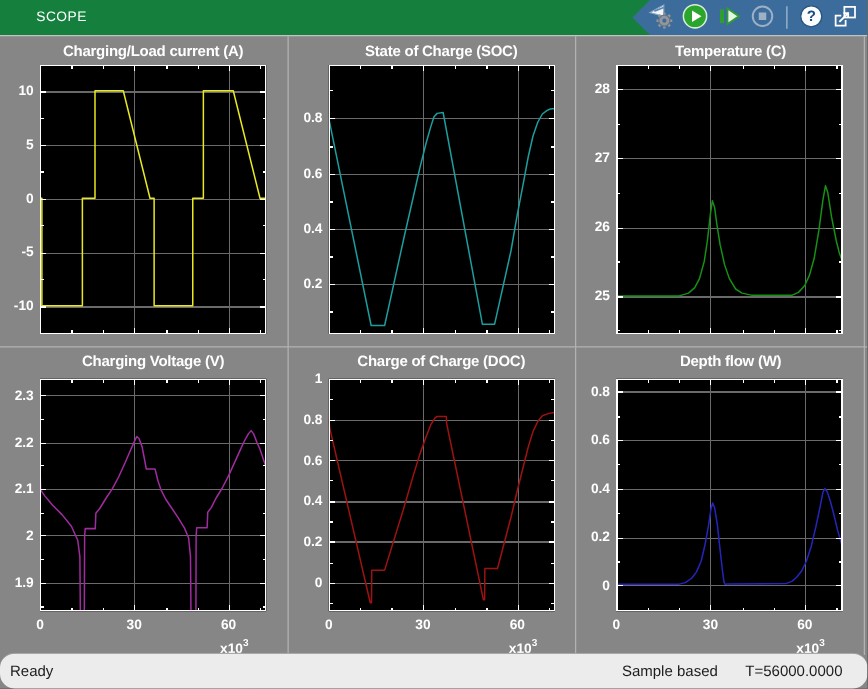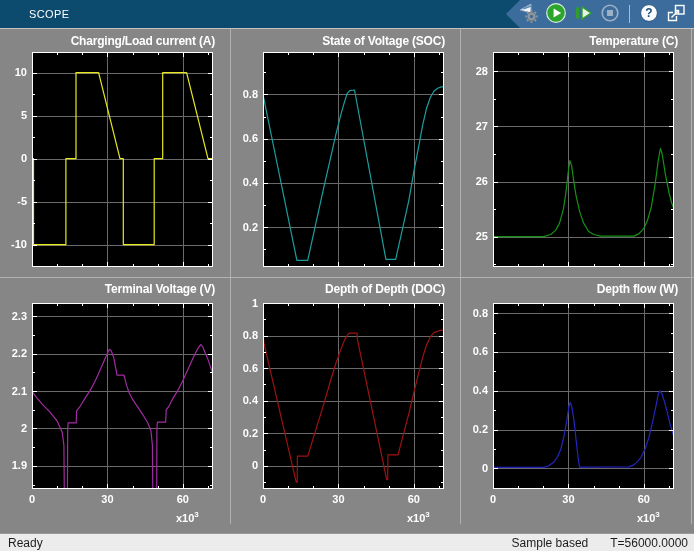--- a/index.html
+++ b/index.html
@@ -25,37 +25,37 @@
         border-top:1px solid #c2c2c2;box-sizing:border-box;}
   .vsep{position:absolute;top:0;bottom:0;width:1px;background:#b2b2b2;}
   .hsep{position:absolute;left:0;right:0;height:1px;background:#b2b2b2;}
   .panel{position:absolute;overflow:hidden;}
   .p0{left:0;   top:0;   width:231px;height:248px;}
   .p1{left:231px;top:0;  width:230px;height:248px;}
   .p2{left:461px;top:0;  width:233px;height:248px;}
   .p3{left:0;   top:248px;width:231px;height:248px;}
   .p4{left:231px;top:248px;width:230px;height:248px;}
   .p5{left:461px;top:248px;width:233px;height:248px;}
-  .panel-title{position:absolute;top:5px;left:30px;right:16px;text-align:right;color:#fff;
+  .panel-title{position:absolute;top:5px;left:30px;right:16px;text-align:center;color:#fff;
        font-size:12px;font-weight:bold;letter-spacing:-.2px;white-space:nowrap;}
   svg.plot{position:absolute;left:0;top:0;}
 
   
-  .statusbar{position:absolute;left:0;right:0;bottom:0;height:18px;background:#ececec;
+  .statusbar{position:absolute;left:0;right:0;bottom:0;height:29px;background:#ececec;
        border-top:1px solid #9a9a9a;box-sizing:border-box;display:flex;align-items:center;
-       font-size:12px;color:#1c1c1c;}
+       font-size:12px;color:#1c1c1c;border-radius:12px;}
   .sb-left{margin-left:8px;}
-  .sb-right{margin-left:auto;display:flex;gap:22px;margin-right:6px;}
+  .sb-right{margin-left:auto;display:flex;gap:22px;margin-right:20px;}
 </style>
 </head>
 <body>
 
 <div class="window">
 
-  <div class="toolbar" style="background: #0c4a6e;">
+  <div class="toolbar" style="background: #15803d;">
     <div class="tab tab-scope">SCOPE</div>
 
     <div class="toolbar-actions" style="background: rgb(60, 108, 156);">
       <button class="tbtn" title="">
         <span>
           <svg width="22" height="22" viewBox="0 0 22 22">
             <polygon points="2,8 13,2 13,11" fill="#f2f6fa" stroke="#8aa6c2" stroke-width="1"></polygon>
             <line x1="5.5" y1="6.9" x2="13" y2="4" stroke="#5d86ad" stroke-width="1.4"></line>
             <g stroke="#8f979f" stroke-width="2">
               <line x1="13.5" y1="8.2" x2="13.5" y2="20.8"></line>
@@ -220,21 +220,21 @@
           <line x1="210" y1="132.5" x2="213" y2="132.5" stroke="#ffffff" stroke-width="1" shape-rendering="crispEdges"></line>
           <line x1="32" y1="88.5" x2="35" y2="88.5" stroke="#ffffff" stroke-width="1" shape-rendering="crispEdges"></line>
           <line x1="210" y1="88.5" x2="213" y2="88.5" stroke="#ffffff" stroke-width="1" shape-rendering="crispEdges"></line>
           <line x1="32" y1="43.5" x2="35" y2="43.5" stroke="#ffffff" stroke-width="1" shape-rendering="crispEdges"></line>
           <line x1="210" y1="43.5" x2="213" y2="43.5" stroke="#ffffff" stroke-width="1" shape-rendering="crispEdges"></line>
           <text x="27" y="201.6851851851852" text-anchor="end" font-family="Liberation Sans, sans-serif" font-size="11" font-weight="bold" fill="#ffffff">0.2</text>
           <text x="27" y="157.44650205761317" text-anchor="end" font-family="Liberation Sans, sans-serif" font-size="11" font-weight="bold" fill="#ffffff">0.4</text>
           <text x="27" y="113.20781893004116" text-anchor="end" font-family="Liberation Sans, sans-serif" font-size="11" font-weight="bold" fill="#ffffff">0.6</text>
           <text x="27" y="68.96913580246914" text-anchor="end" font-family="Liberation Sans, sans-serif" font-size="11" font-weight="bold" fill="#ffffff">0.8</text>
         </svg>
-      <div class="panel-title">State of Voltage (SOC)</div>
+      <div class="panel-title">State of Charge (SOC)</div>
     </div>
     <div class="panel p2">
       <svg class="plot" width="233" height="248" viewBox="0 0 233 248">
           <rect x="32" y="23" width="181" height="215" fill="#000000"></rect>
           <line x1="107.5" y1="23" x2="107.5" y2="238" stroke="#6a6a6a" stroke-width="1" shape-rendering="crispEdges"></line>
           <line x1="183.5" y1="23" x2="183.5" y2="238" stroke="#6a6a6a" stroke-width="1" shape-rendering="crispEdges"></line>
           <line x1="32" y1="208.5" x2="213" y2="208.5" stroke="#6a6a6a" stroke-width="1" shape-rendering="crispEdges"></line>
           <line x1="32" y1="153.5" x2="213" y2="153.5" stroke="#6a6a6a" stroke-width="1" shape-rendering="crispEdges"></line>
           <line x1="32" y1="97.5" x2="213" y2="97.5" stroke="#6a6a6a" stroke-width="1" shape-rendering="crispEdges"></line>
           <line x1="32" y1="42.5" x2="213" y2="42.5" stroke="#6a6a6a" stroke-width="1" shape-rendering="crispEdges"></line>
@@ -336,21 +336,21 @@
           <text x="27" y="192.34337349397595" text-anchor="end" font-family="Liberation Sans, sans-serif" font-size="11" font-weight="bold" fill="#ffffff">1.9</text>
           <text x="27" y="154.99397590361446" text-anchor="end" font-family="Liberation Sans, sans-serif" font-size="11" font-weight="bold" fill="#ffffff">2</text>
           <text x="27" y="117.64457831325298" text-anchor="end" font-family="Liberation Sans, sans-serif" font-size="11" font-weight="bold" fill="#ffffff">2.1</text>
           <text x="27" y="80.29518072289147" text-anchor="end" font-family="Liberation Sans, sans-serif" font-size="11" font-weight="bold" fill="#ffffff">2.2</text>
           <text x="27" y="42.94578313253015" text-anchor="end" font-family="Liberation Sans, sans-serif" font-size="11" font-weight="bold" fill="#ffffff">2.3</text>
           <text x="32" y="226" text-anchor="middle" font-family="Liberation Sans, sans-serif" font-size="11" font-weight="bold" fill="#ffffff">0</text>
           <text x="107.41666666666667" y="226" text-anchor="middle" font-family="Liberation Sans, sans-serif" font-size="11" font-weight="bold" fill="#ffffff">30</text>
           <text x="182.83333333333334" y="226" text-anchor="middle" font-family="Liberation Sans, sans-serif" font-size="11" font-weight="bold" fill="#ffffff">60</text>
           <text x="176" y="245" text-anchor="start" font-family="Liberation Sans, sans-serif" font-size="11" font-weight="bold" fill="#ffffff"><tspan>x10</tspan><tspan dy="-5" font-size="8">3</tspan></text>
         </svg>
-      <div class="panel-title">Terminal Voltage (V)</div>
+      <div class="panel-title">Charging Voltage (V)</div>
     </div>
     <div class="panel p4">
       <svg class="plot" width="230" height="248" viewBox="0 0 230 248">
           <rect x="32" y="26" width="181" height="186" fill="#000000"></rect>
           <line x1="107.5" y1="26" x2="107.5" y2="212" stroke="#6a6a6a" stroke-width="1" shape-rendering="crispEdges"></line>
           <line x1="183.5" y1="26" x2="183.5" y2="212" stroke="#6a6a6a" stroke-width="1" shape-rendering="crispEdges"></line>
           <line x1="32" y1="189.5" x2="213" y2="189.5" stroke="#6a6a6a" stroke-width="1" shape-rendering="crispEdges"></line>
           <line x1="32" y1="156.5" x2="213" y2="156.5" stroke="#6a6a6a" stroke-width="1" shape-rendering="crispEdges"></line>
           <line x1="32" y1="124.5" x2="213" y2="124.5" stroke="#6a6a6a" stroke-width="1" shape-rendering="crispEdges"></line>
           <line x1="32" y1="91.5" x2="213" y2="91.5" stroke="#6a6a6a" stroke-width="1" shape-rendering="crispEdges"></line>
@@ -405,21 +405,21 @@
           <text x="27" y="159.79772329246936" text-anchor="end" font-family="Liberation Sans, sans-serif" font-size="11" font-weight="bold" fill="#ffffff">0.2</text>
           <text x="27" y="127.223292469352" text-anchor="end" font-family="Liberation Sans, sans-serif" font-size="11" font-weight="bold" fill="#ffffff">0.4</text>
           <text x="27" y="94.64886164623466" text-anchor="end" font-family="Liberation Sans, sans-serif" font-size="11" font-weight="bold" fill="#ffffff">0.6</text>
           <text x="27" y="62.074430823117325" text-anchor="end" font-family="Liberation Sans, sans-serif" font-size="11" font-weight="bold" fill="#ffffff">0.8</text>
           <text x="27" y="29.5" text-anchor="end" font-family="Liberation Sans, sans-serif" font-size="11" font-weight="bold" fill="#ffffff">1</text>
           <text x="32" y="226" text-anchor="middle" font-family="Liberation Sans, sans-serif" font-size="11" font-weight="bold" fill="#ffffff">0</text>
           <text x="107.41666666666667" y="226" text-anchor="middle" font-family="Liberation Sans, sans-serif" font-size="11" font-weight="bold" fill="#ffffff">30</text>
           <text x="182.83333333333334" y="226" text-anchor="middle" font-family="Liberation Sans, sans-serif" font-size="11" font-weight="bold" fill="#ffffff">60</text>
           <text x="176" y="245" text-anchor="start" font-family="Liberation Sans, sans-serif" font-size="11" font-weight="bold" fill="#ffffff"><tspan>x10</tspan><tspan dy="-5" font-size="8">3</tspan></text>
         </svg>
-      <div class="panel-title">Depth of Depth (DOC)</div>
+      <div class="panel-title">Charge of Charge (DOC)</div>
     </div>
     <div class="panel p5">
       <svg class="plot" width="233" height="248" viewBox="0 0 233 248">
           <rect x="32" y="26" width="181" height="186" fill="#000000"></rect>
           <line x1="107.5" y1="26" x2="107.5" y2="212" stroke="#6a6a6a" stroke-width="1" shape-rendering="crispEdges"></line>
           <line x1="183.5" y1="26" x2="183.5" y2="212" stroke="#6a6a6a" stroke-width="1" shape-rendering="crispEdges"></line>
           <line x1="32" y1="191.5" x2="213" y2="191.5" stroke="#6a6a6a" stroke-width="1" shape-rendering="crispEdges"></line>
           <line x1="32" y1="153.5" x2="213" y2="153.5" stroke="#6a6a6a" stroke-width="1" shape-rendering="crispEdges"></line>
           <line x1="32" y1="114.5" x2="213" y2="114.5" stroke="#6a6a6a" stroke-width="1" shape-rendering="crispEdges"></line>
           <line x1="32" y1="75.5" x2="213" y2="75.5" stroke="#6a6a6a" stroke-width="1" shape-rendering="crispEdges"></line>

